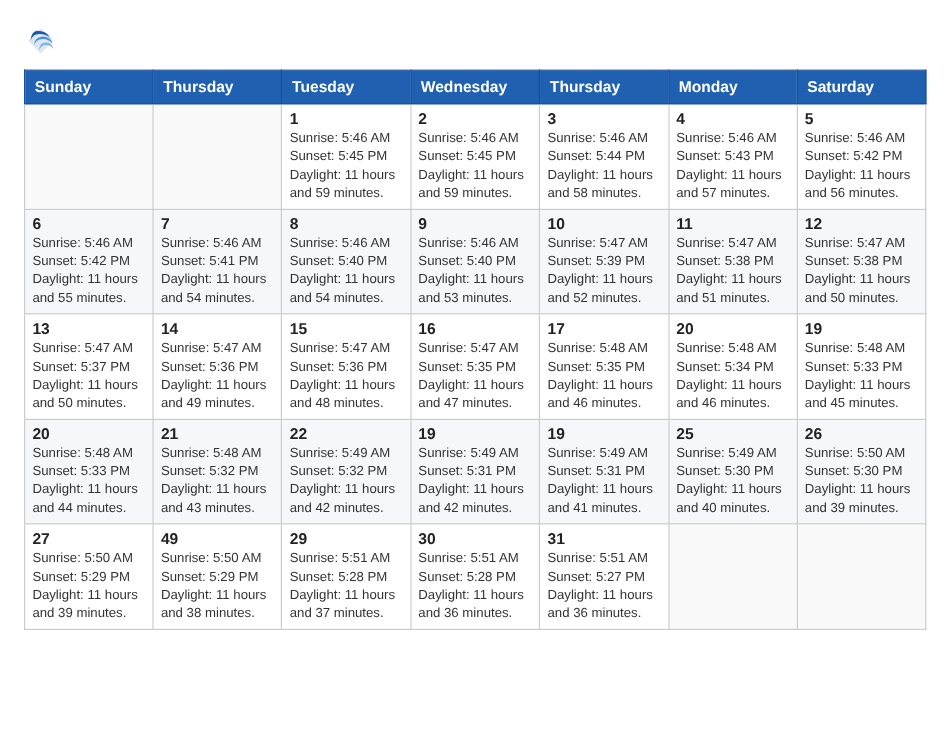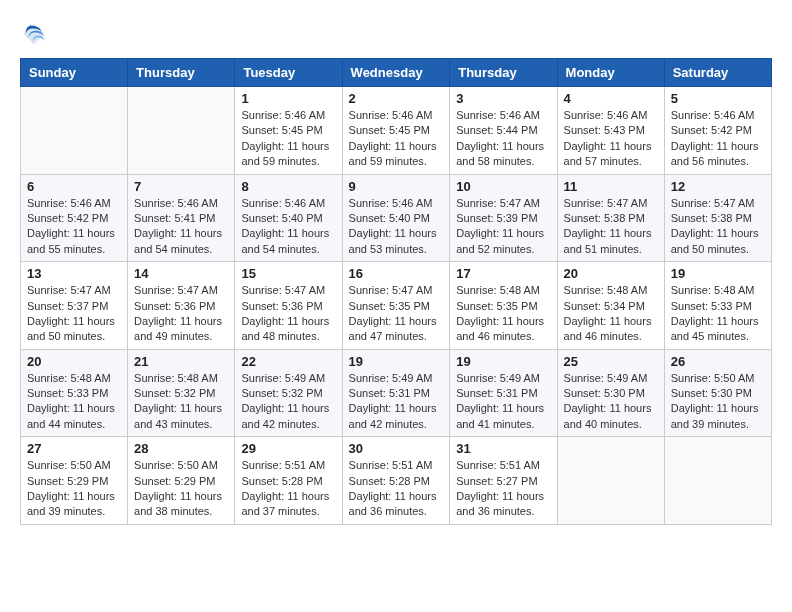--- a/index.html
+++ b/index.html
@@ -292,21 +292,21 @@
         </td>
       </tr>
       <tr>
         <td>
           <span class="day-number">27</span>
           <div class="day-info" style="white-space: pre-line;">Sunrise: 5:50 AM
 Sunset: 5:29 PM
 Daylight: 11 hours and 39 minutes.</div>
         </td>
         <td>
-          <span class="day-number">28</span>
+          <span class="day-number">49</span>
           <div class="day-info" style="white-space: pre-line;">Sunrise: 5:50 AM
 Sunset: 5:29 PM
 Daylight: 11 hours and 38 minutes.</div>
         </td>
         <td>
           <span class="day-number">29</span>
           <div class="day-info" style="white-space: pre-line;">Sunrise: 5:51 AM
 Sunset: 5:28 PM
 Daylight: 11 hours and 37 minutes.</div>
         </td>

